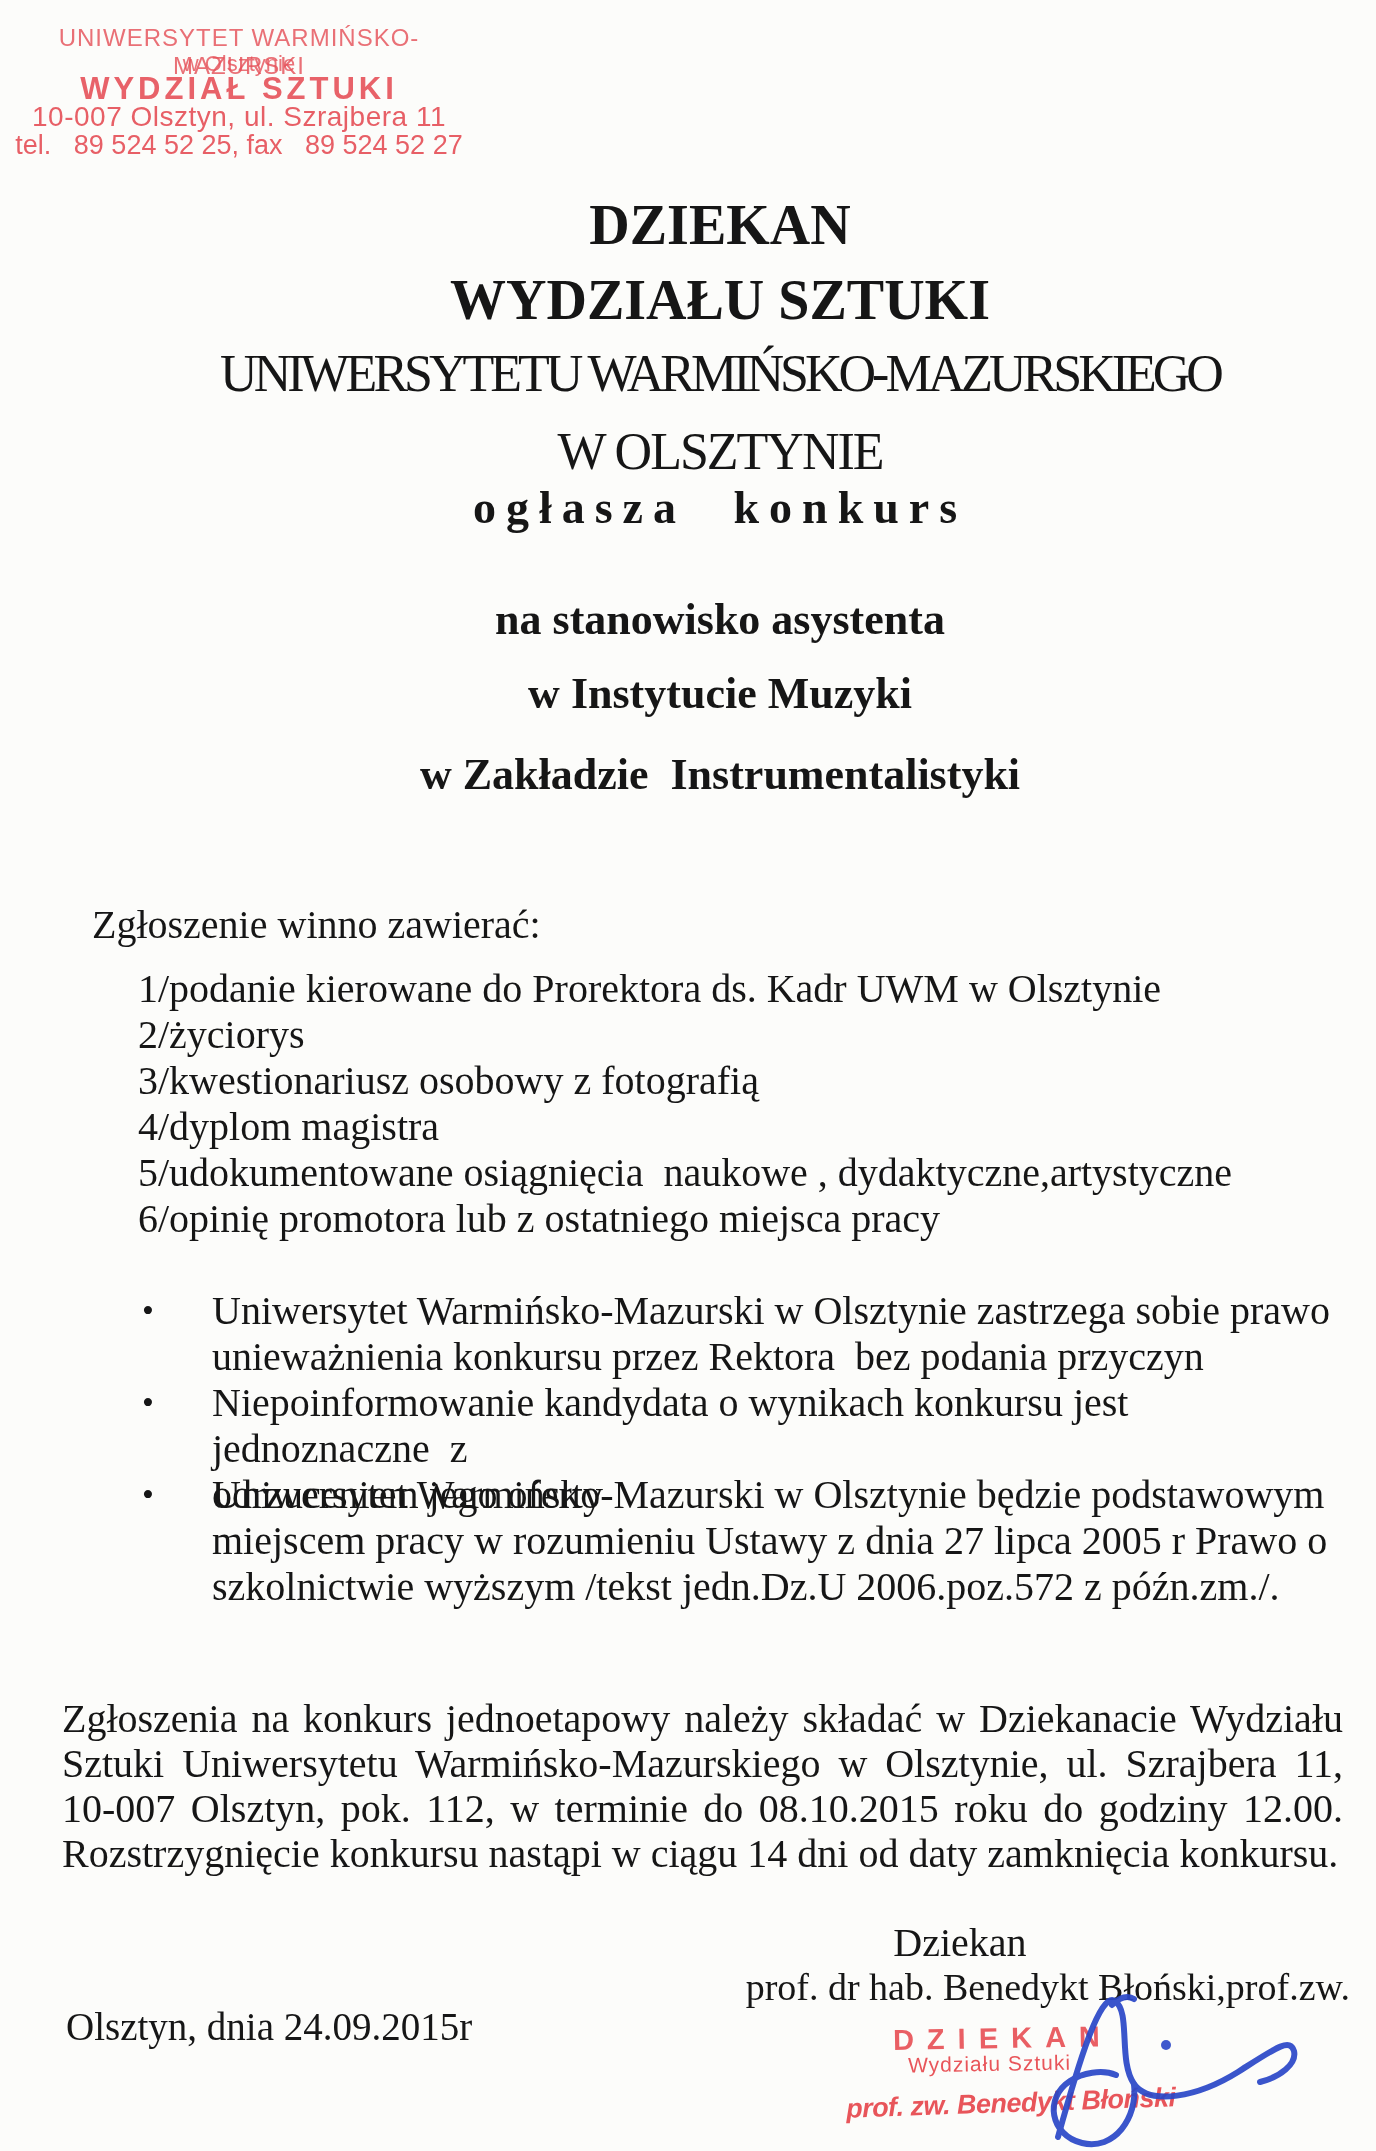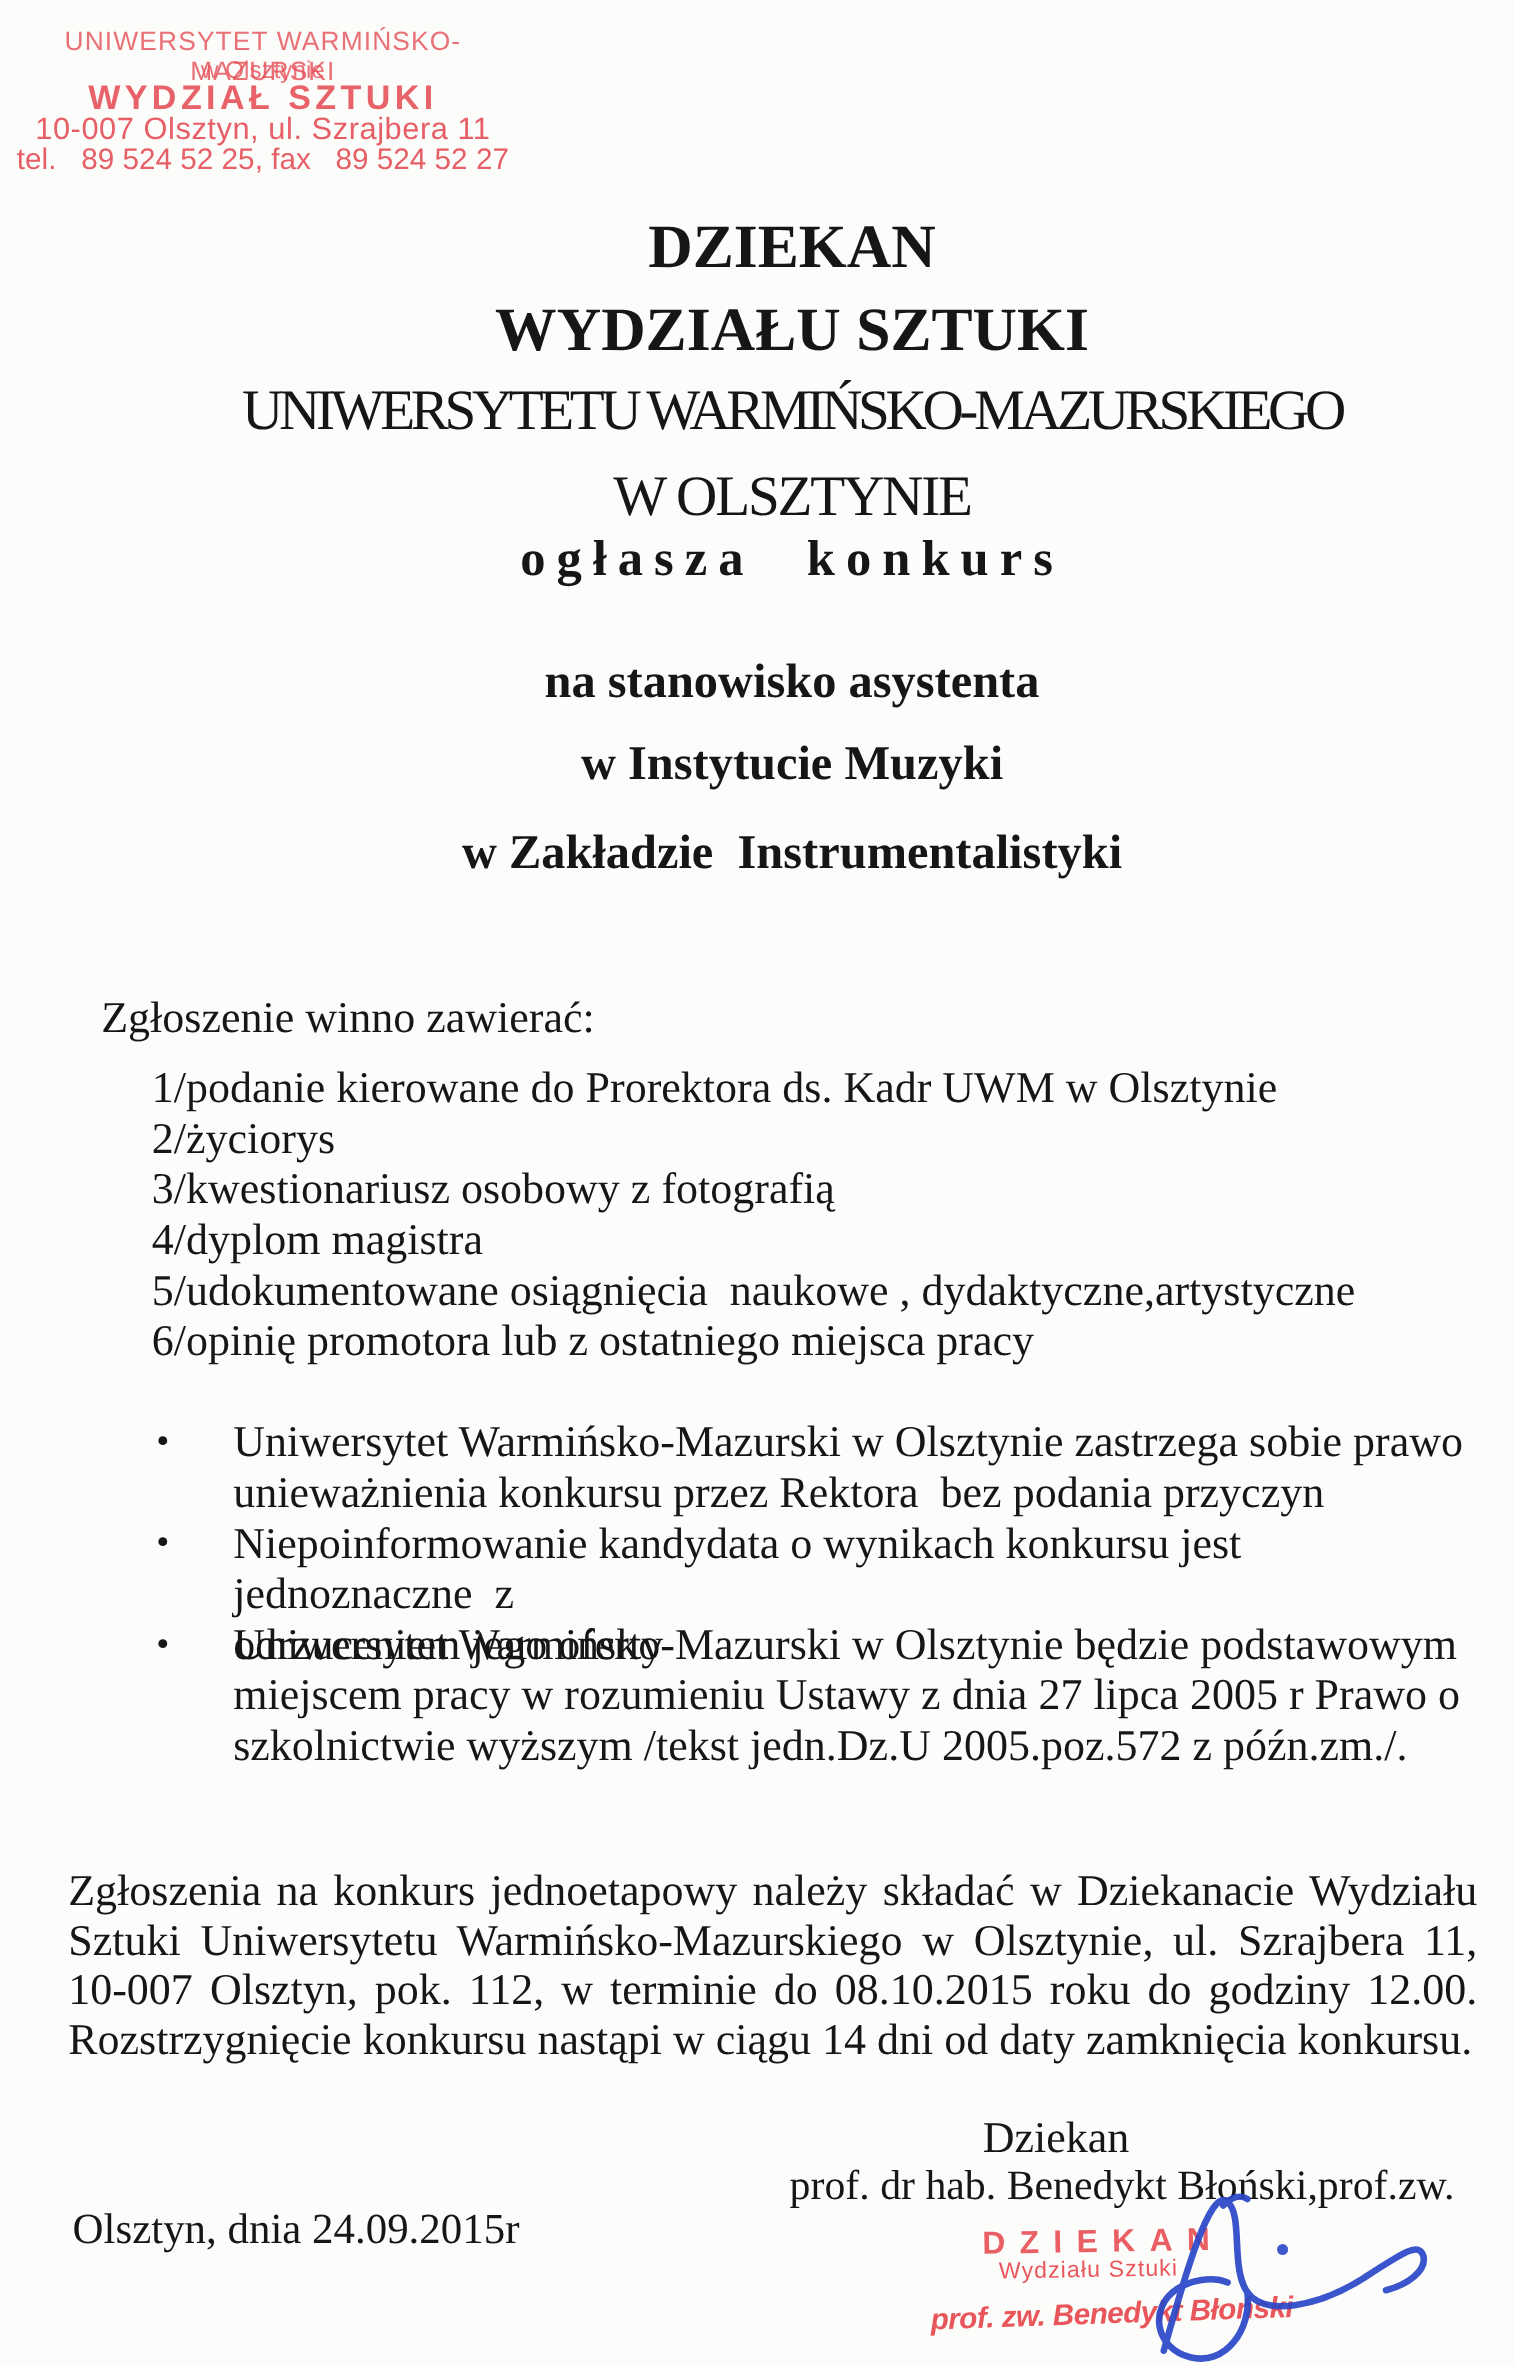--- a/index.html
+++ b/index.html
@@ -39,21 +39,21 @@
   .numlist{left:138px;top:966px;font-size:40px;line-height:46px;}
   .bullet-row{left:138px;width:1210px;font-size:40px;line-height:46px;}
   .b1{top:1288px;} .b2{top:1380px;} .b3{top:1472px;}
   .bullet-row .dot{position:absolute;left:4px;top:0;font-size:34px;}
   .bullet-row .btext{margin-left:74px;}
   
   .closing{left:62px;top:1696px;width:1281px;font-size:40px;line-height:45px;}
   .jline{text-align:justify;text-align-last:justify;}
   
   .sig-role{left:700px;top:1919px;width:520px;text-align:center;font-size:40px;}
-  .sig-name{left:690px;top:1965px;width:660px;text-align:center;font-size:38px;}
+  .sig-name{left:690px;top:1965px;width:660px;text-align:right;font-size:38px;}
   .date-line{left:66px;top:2004px;font-size:39px;}
   
   .fstamp{color:#e5393f;font-family:"Liberation Sans","DejaVu Sans",sans-serif;}
   .fs1{left:893px;top:2022px;font-size:29px;font-weight:bold;letter-spacing:13px;
        opacity:.8;transform:rotate(-1deg);}
   .fs2{left:908px;top:2052px;font-size:21px;letter-spacing:1px;opacity:.85;transform:rotate(-1deg);}
   .fs3{left:846px;top:2088px;font-size:27px;font-style:italic;font-weight:bold;
        letter-spacing:-0.5px;opacity:.85;transform:rotate(-2deg);}
   .sig-svg{left:880px;top:1985px;}
 </style>
@@ -101,21 +101,21 @@
   <div class="btext">
     <div class="line">Niepoinformowanie kandydata o wynikach konkursu jest jednoznaczne  z</div>
     <div class="line">odrzuceniem jego oferty</div>
   </div>
 </div>
 <div class="abs bullet-row b3">
   <span class="dot">•</span>
   <div class="btext">
     <div class="line">Uniwersytet Warmińsko-Mazurski w Olsztynie będzie podstawowym</div>
     <div class="line">miejscem pracy w rozumieniu Ustawy z dnia 27 lipca 2005 r Prawo o</div>
-    <div class="line">szkolnictwie wyższym /tekst jedn.Dz.U 2005.poz.572 z późn.zm./.</div>
+    <div class="line">szkolnictwie wyższym /tekst jedn.Dz.U 2006.poz.572 z późn.zm./.</div>
   </div>
 </div>
 
 <div class="abs closing">
   <div class="jline">Zgłoszenia na konkurs jednoetapowy należy składać w Dziekanacie Wydziału</div>
   <div class="jline">Sztuki Uniwersytetu Warmińsko-Mazurskiego w Olsztynie, ul. Szrajbera 11,</div>
   <div class="jline">10-007 Olsztyn, pok. 112, w terminie do 08.10.2015 roku do godziny 12.00.</div>
   <div>Rozstrzygnięcie konkursu nastąpi w ciągu 14 dni od daty zamknięcia konkursu.</div>
 </div>
 

